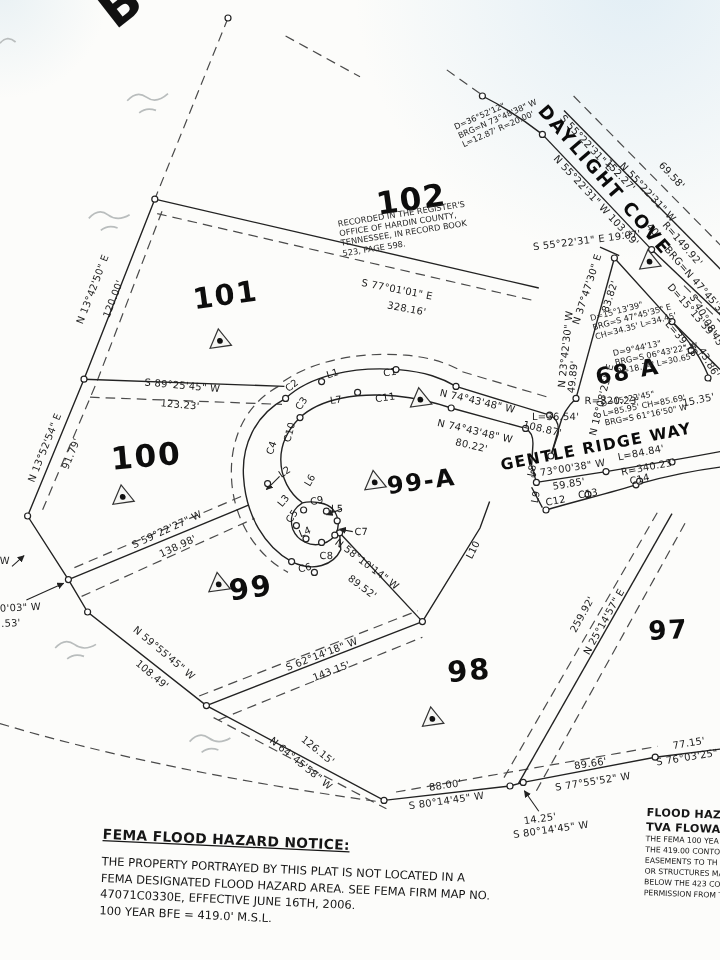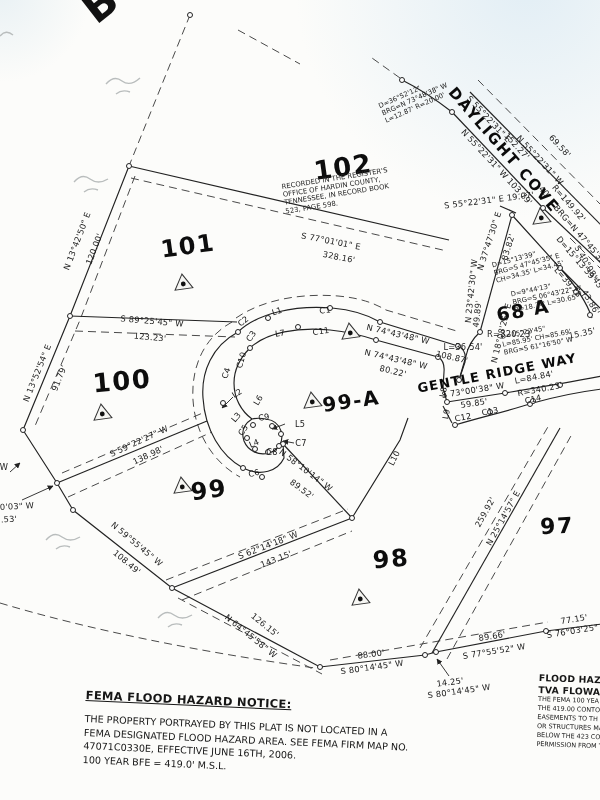--- a/index.html
+++ b/index.html
@@ -297,23 +297,23 @@
       <div class="lbl curve-tag" style="left: 251px; top: 336px; --r: -55deg;">C3</div>
       <div class="lbl curve-tag" style="left: 280px; top: 333px; --r: -8deg;">L7</div>
       <div class="lbl curve-tag" style="left: 321px; top: 331px; --r: -8deg;">C11</div>
       <div class="lbl curve-tag" style="left: 241px; top: 360px; --r: -75deg;">C10</div>
       <div class="lbl curve-tag" style="left: 226px; top: 373px; --r: -72deg;">C4</div>
       <div class="lbl curve-tag" style="left: 237px; top: 393px; --r: -33deg;">L2</div>
       <div class="lbl curve-tag" style="left: 258px; top: 400px; --r: -60deg;">L6</div>
       <div class="lbl curve-tag" style="left: 236px; top: 417px; --r: -50deg;">L3</div>
       <div class="lbl curve-tag" style="left: 243px; top: 430px; --r: -55deg;">C5</div>
       <div class="lbl curve-tag" style="left: 264px; top: 417px; --r: -12deg;">C9</div>
-      <div class="lbl curve-tag" style="left: 300px; top: 424px; --r: 0deg;">L5</div>
+      <div class="lbl curve-tag" style="left: 281px; top: 424px; --r: 0deg;">L5</div>
       <div class="lbl curve-tag" style="left: 254px; top: 443px; --r: -22deg;">L4</div>
-      <div class="lbl curve-tag" style="left: 272px; top: 452px; text-align: right; --r: 0deg;">C8</div>
+      <div class="lbl curve-tag" style="left: 272px; top: 463px; text-align: right; --r: 0deg;">C8</div>
       <div class="lbl curve-tag" style="left: 301px; top: 443px; --r: 0deg;">C7</div>
       <div class="lbl curve-tag" style="left: 254px; top: 473px; --r: -15deg;">C6</div>
       <div class="lbl curve-tag" style="left: 443px; top: 392px; --r: -80deg;">L8</div>
       <div class="lbl curve-tag" style="left: 446px; top: 414px; --r: -80deg;">L9</div>
       <div class="lbl curve-tag" style="left: 394px; top: 458px; --r: -63deg;">L10</div>
       <div class="lbl curve-tag" style="left: 463px; top: 417px; --r: -10deg;">C12</div>
       <div class="lbl curve-tag" style="left: 490px; top: 411px; --r: -10deg;">C13</div>
       <div class="lbl curve-tag" style="left: 533px; top: 399px; --r: -12deg;">C14</div>
     </div>
   <div id="callouts">

